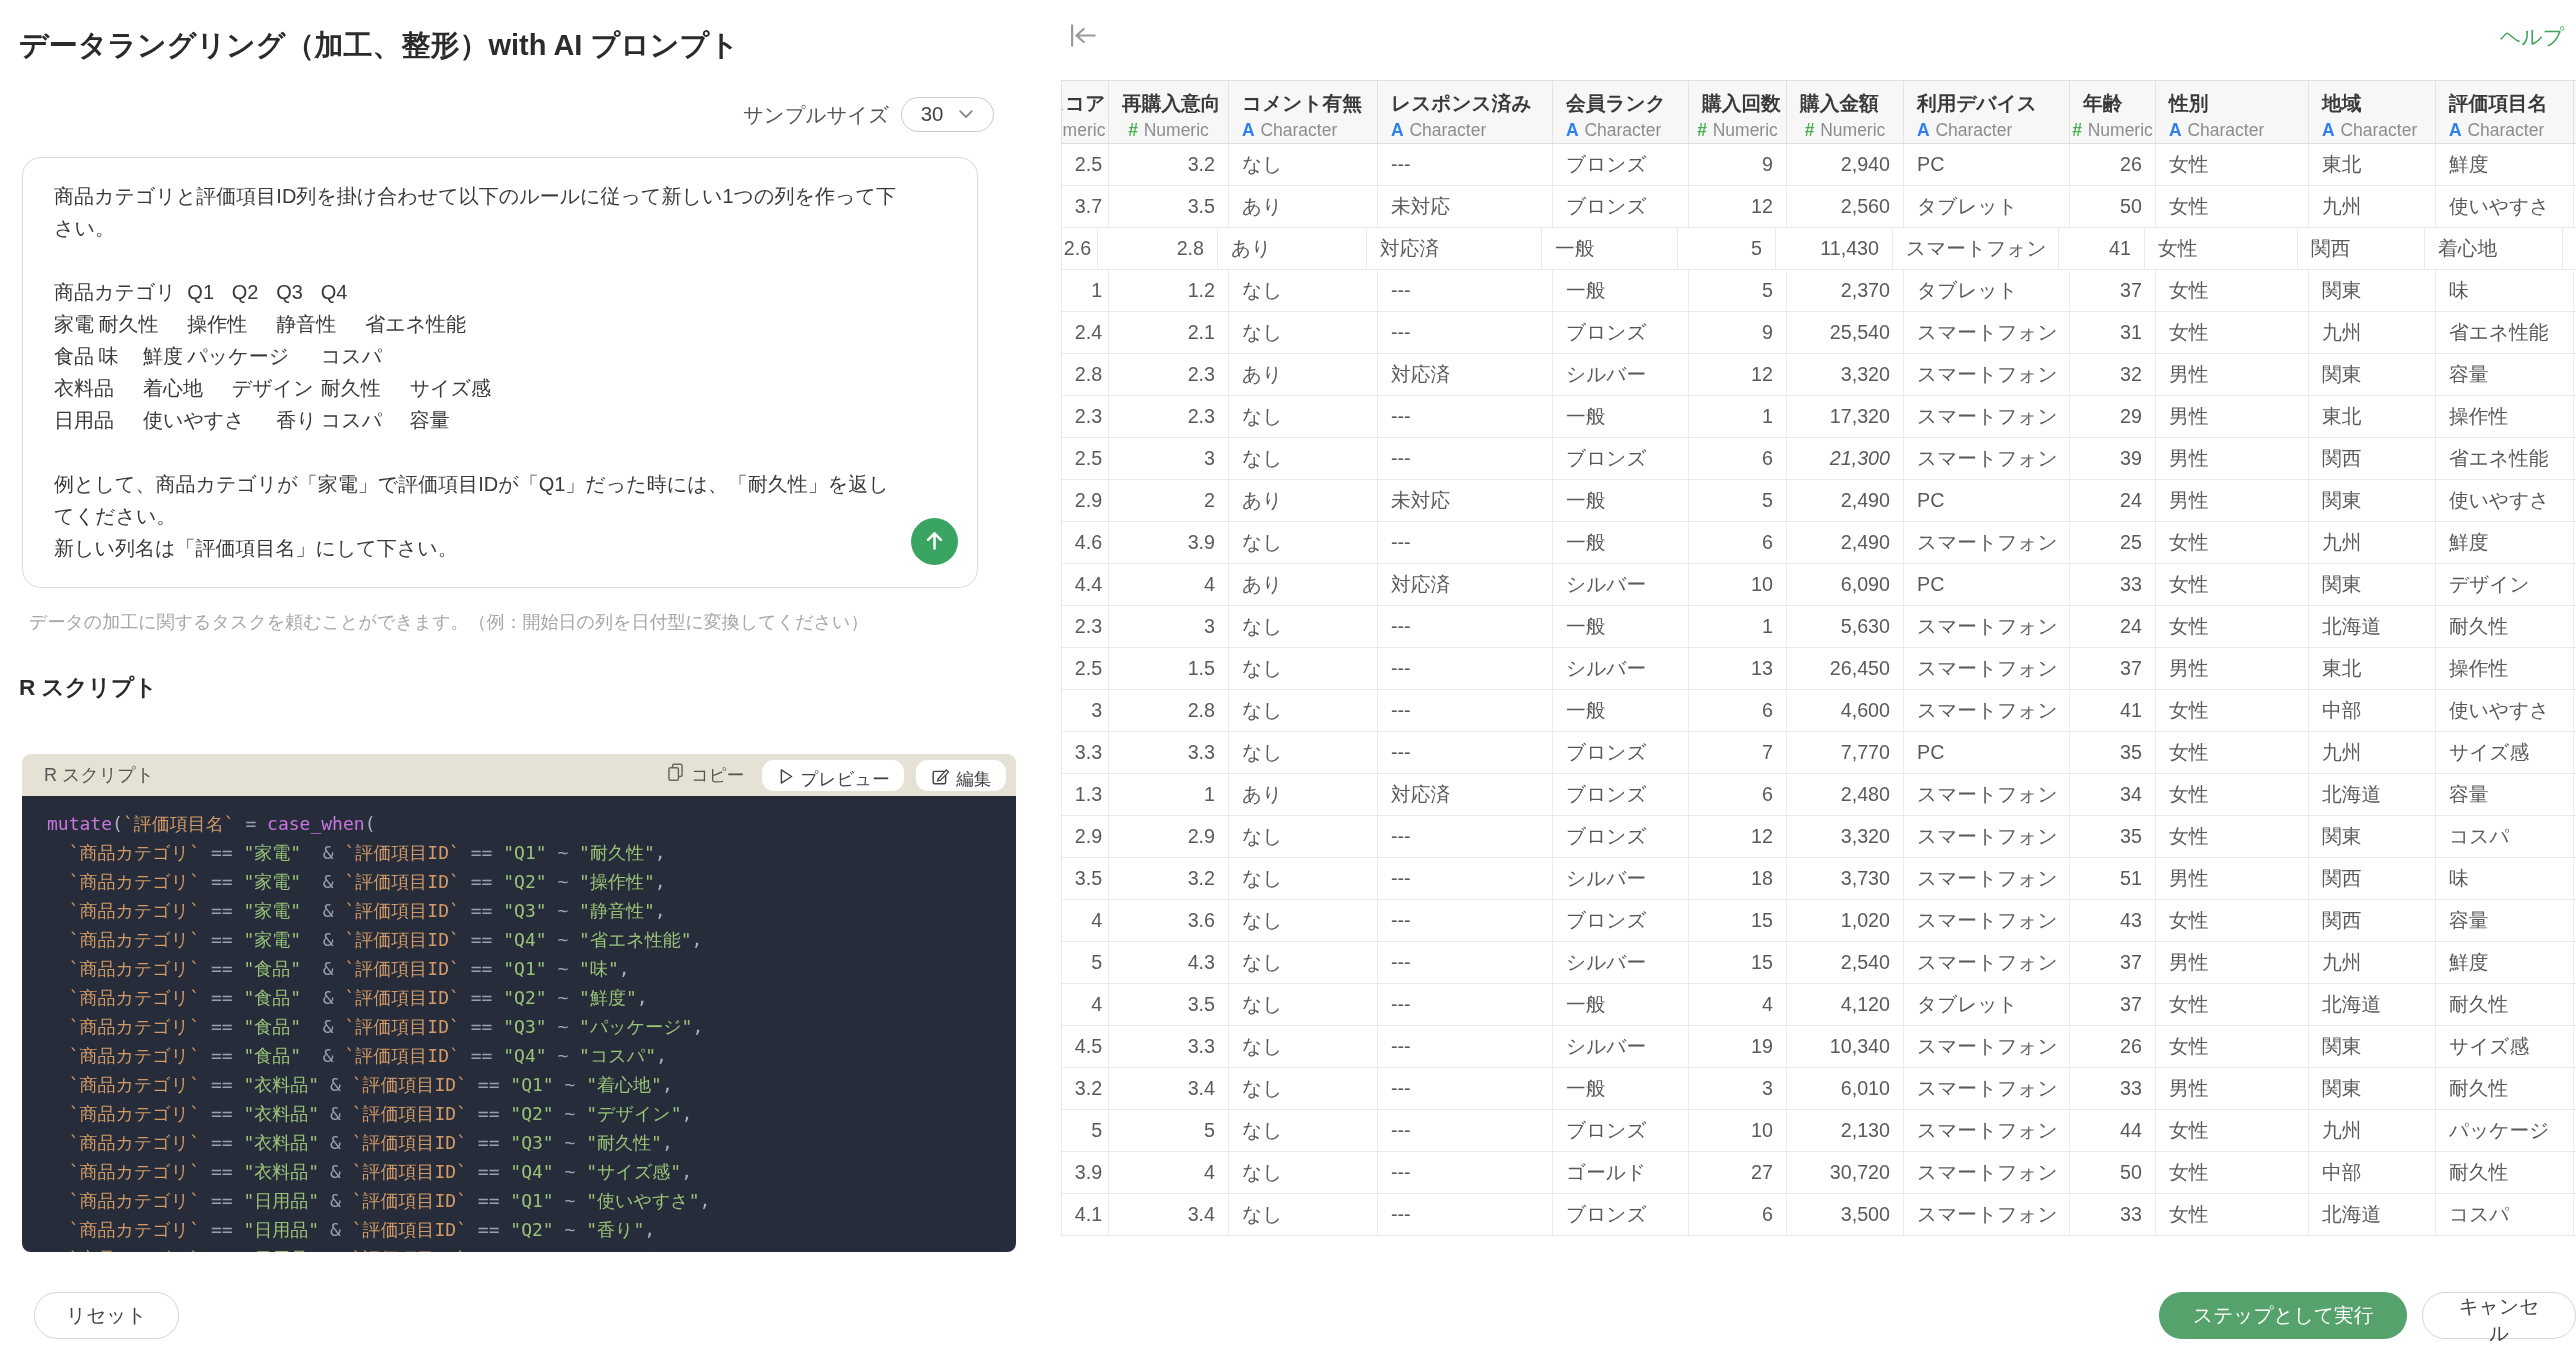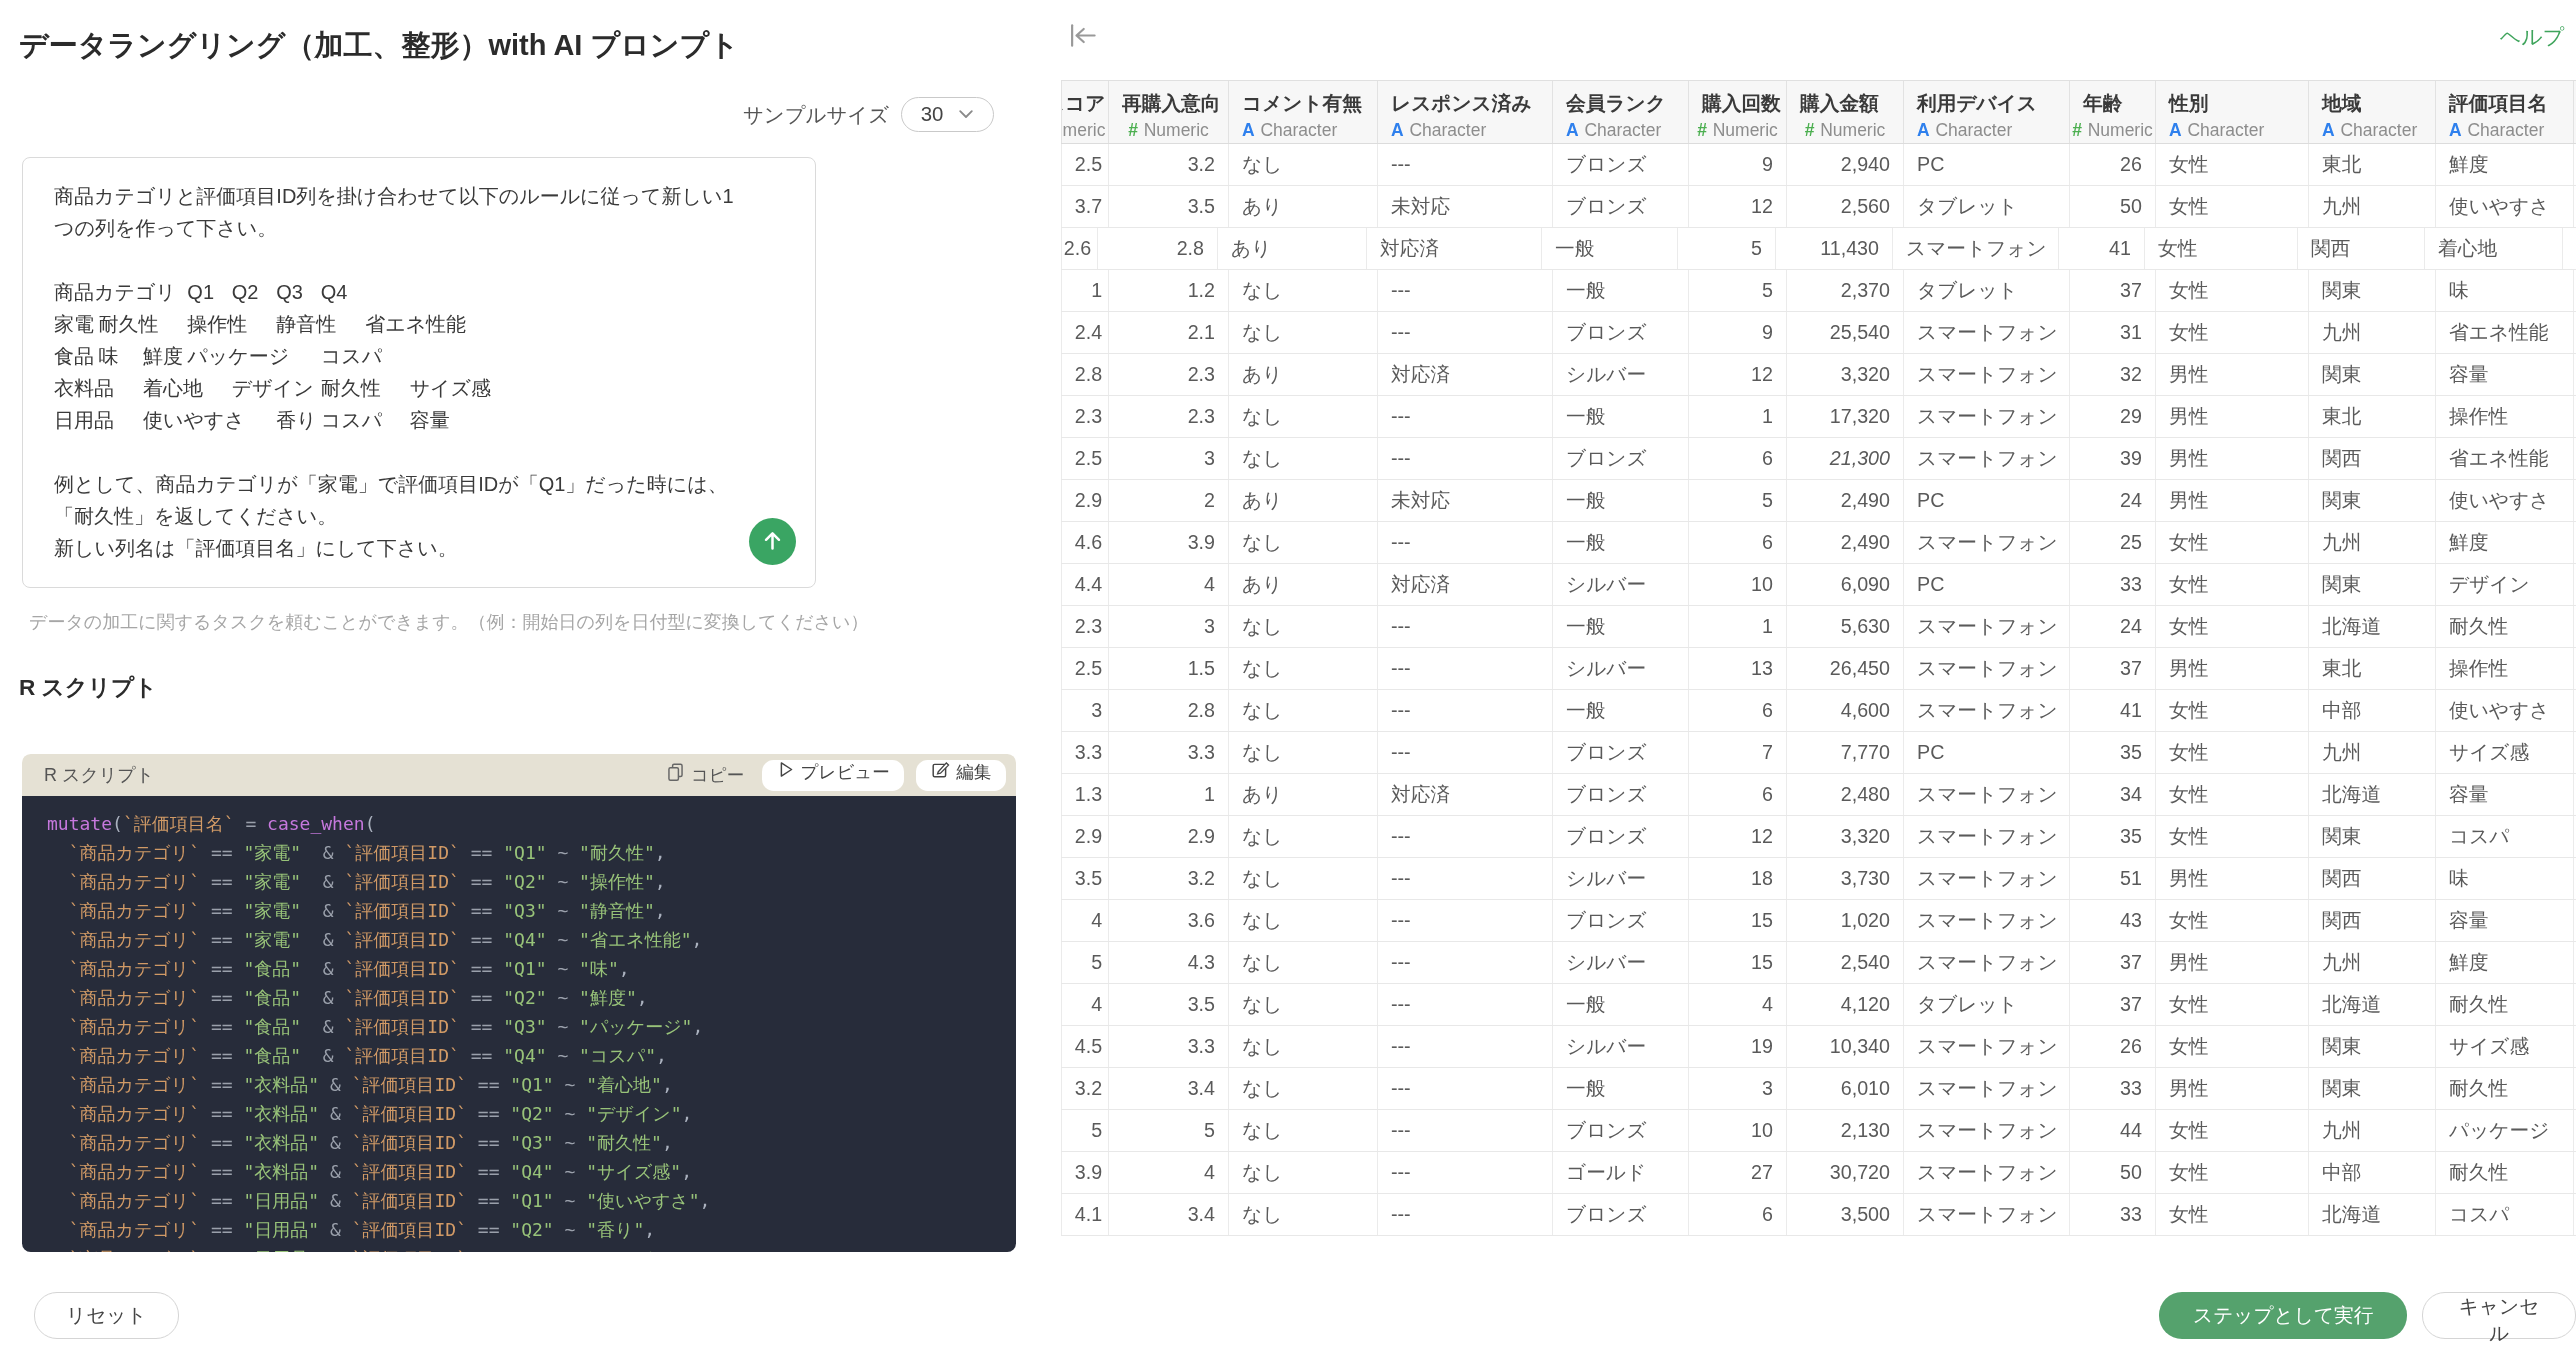--- a/index.html
+++ b/index.html
@@ -12,32 +12,32 @@
     width:2576px;height:1351px;position:relative;overflow:hidden;background:#fff;
     font-family:"Liberation Sans","DejaVu Sans",sans-serif;color:#333;
   }
   
   .page-title{position:absolute;left:19px;top:26px;font-size:29px;font-weight:700;color:#2b2b2b;white-space:nowrap;}
   .sample-row{position:absolute;left:743px;top:97px;display:flex;align-items:center;gap:11.7px;text-align:right;}
   .sample-label{font-size:20.4px;color:#555;}
   .sample-select{width:93px;height:35px;border:1.5px solid #c9c9c9;border-radius:18px;background:#fff;
     display:flex;align-items:center;justify-content:center;gap:14.6px;font-size:20.4px;color:#444;cursor:pointer;}
   .chev svg{display:block;}
-  .prompt-box{position:absolute;left:22px;top:157px;width:794px;height:431px;border:1.5px solid #dadada;border-radius:8px;background:#fff;}
+  .prompt-box{position:absolute;left:22px;top:157px;width:956px;height:431px;border:1.5px solid #dadada;border-radius:19px;background:#fff;}
   .prompt-text{position:absolute;left:31px;top:22px;right:80px;bottom:14.6px;font-size:20px;line-height:1.6;
     color:#3a3a3a;white-space:pre-wrap;overflow:hidden;}
   .submit-btn{position:absolute;right:19px;bottom:22px;width:47px;height:47px;border-radius:50%;
     background:var(--accent-green);border:none;display:flex;align-items:center;justify-content:center;cursor:pointer;}
   .helper{position:absolute;left:29px;top:610px;font-size:18px;color:#a6a6a6;}
   .rscript-heading{position:absolute;left:19px;top:672px;font-size:22.6px;font-weight:700;color:#2b2b2b;}
   .script-card{position:absolute;left:22px;top:754px;width:994px;height:498px;border-radius:8.7px;overflow:hidden;}
   .card-head{height:42px;background:var(--card-header-bg);display:flex;align-items:center;padding:0 10.2px 0 22px;gap:11.7px;}
   .card-head-label{flex:1;font-size:18px;color:#555;}
   .copy-btn{background:transparent;border:none;display:flex;align-items:center;gap:5.8px;font-size:17.5px;color:#555;cursor:pointer;}
-  .pill-btn{background:#fff;border:none;border-radius:11.7px;height:31px;padding:0 14.6px;display:flex;align-items:flex-start;gap:6.6px;
+  .pill-btn{background:#fff;border:none;border-radius:11.7px;height:31px;padding:0 14.6px;display:flex;align-items:flex-end;gap:6.6px;
     font-size:17.5px;color:#444;cursor:pointer;}
   .card-code{height:456px;background:var(--code-bg);padding:13px 0 0 25px;overflow:hidden;}
   .code-line{white-space:pre;font-family:"DejaVu Sans Mono","Liberation Mono",monospace;font-size:18px;line-height:29px;color:#abb2bf;}
   .tok-fn{color:#c678dd;} .tok-id{color:#d19a66;} .tok-str{color:#98c379;} .tok-op{color:#9aa0ab;} .tok-p{color:#abb2bf;} .tok-sp{color:#abb2bf;}
   
   .reset-btn{position:absolute;left:34px;top:1292px;height:47px;padding:0 31px;border-radius:23px;border:1.5px solid #d5d5d5;
     background:#fff;font-size:19.7px;color:#444;cursor:pointer;}
   .run-btn{position:absolute;left:2159px;top:1292px;height:47px;padding:0 34px;border-radius:23px;border:none;
     background:var(--run-green);font-size:19.7px;color:#fff;cursor:pointer;}
   .cancel-btn{position:absolute;left:2422px;top:1292px;height:47px;padding:0 34px;border-radius:23px;border:1.5px solid #d5d5d5;

